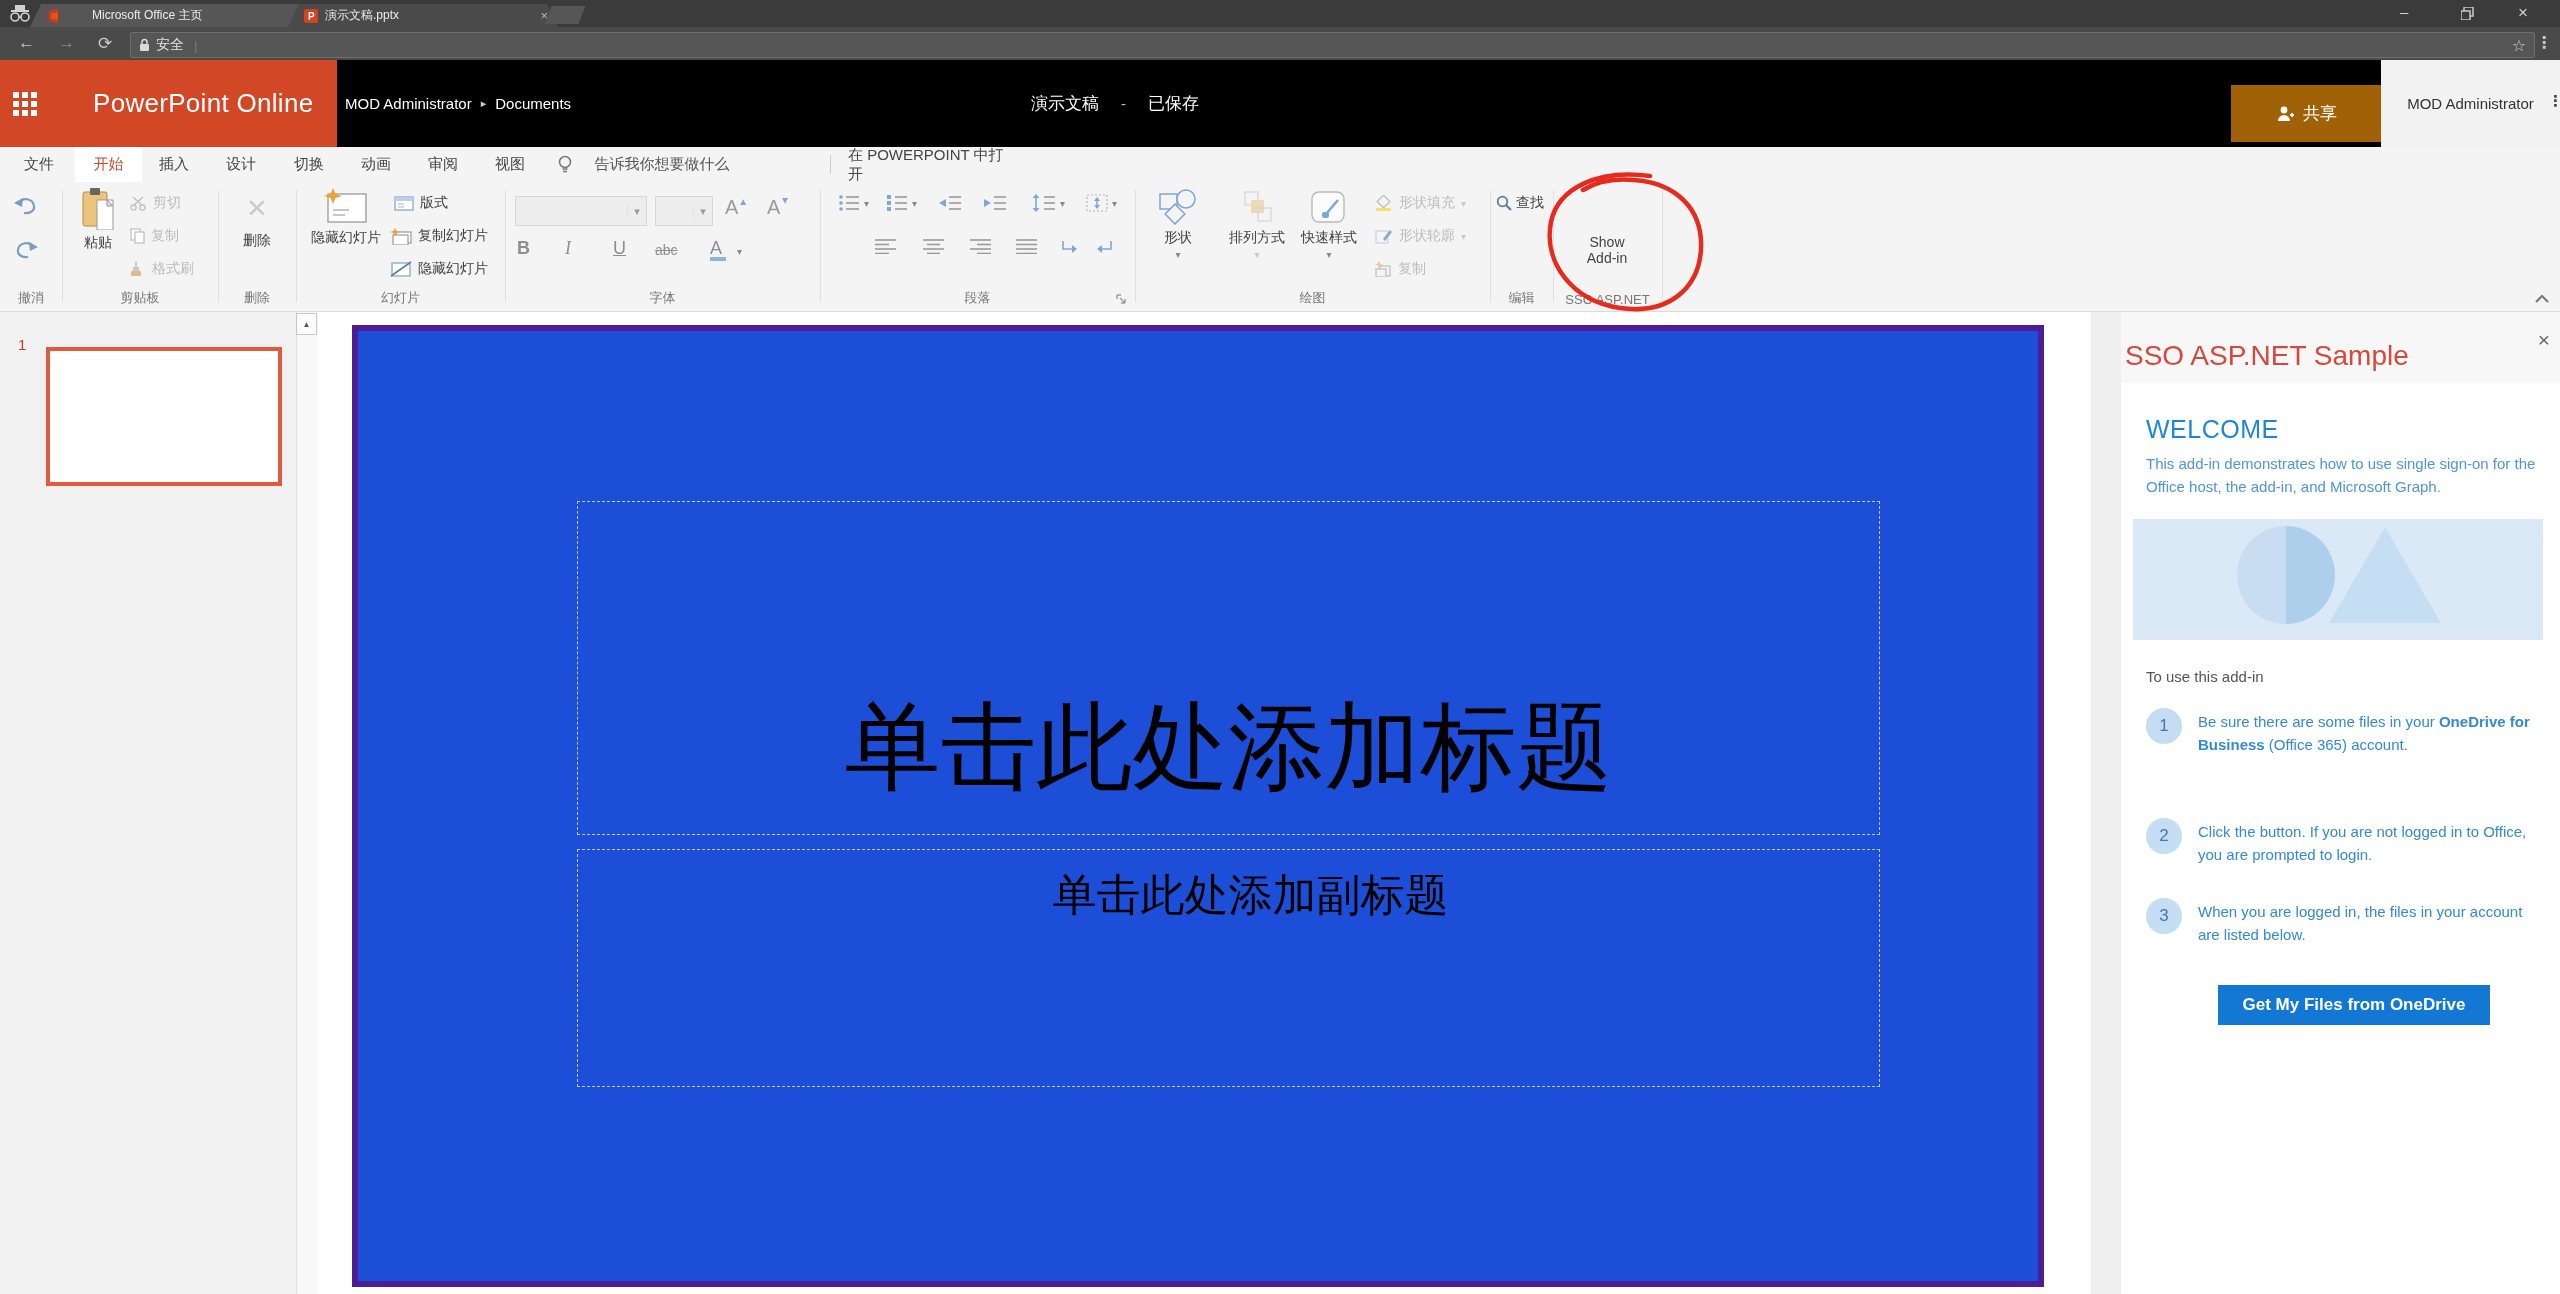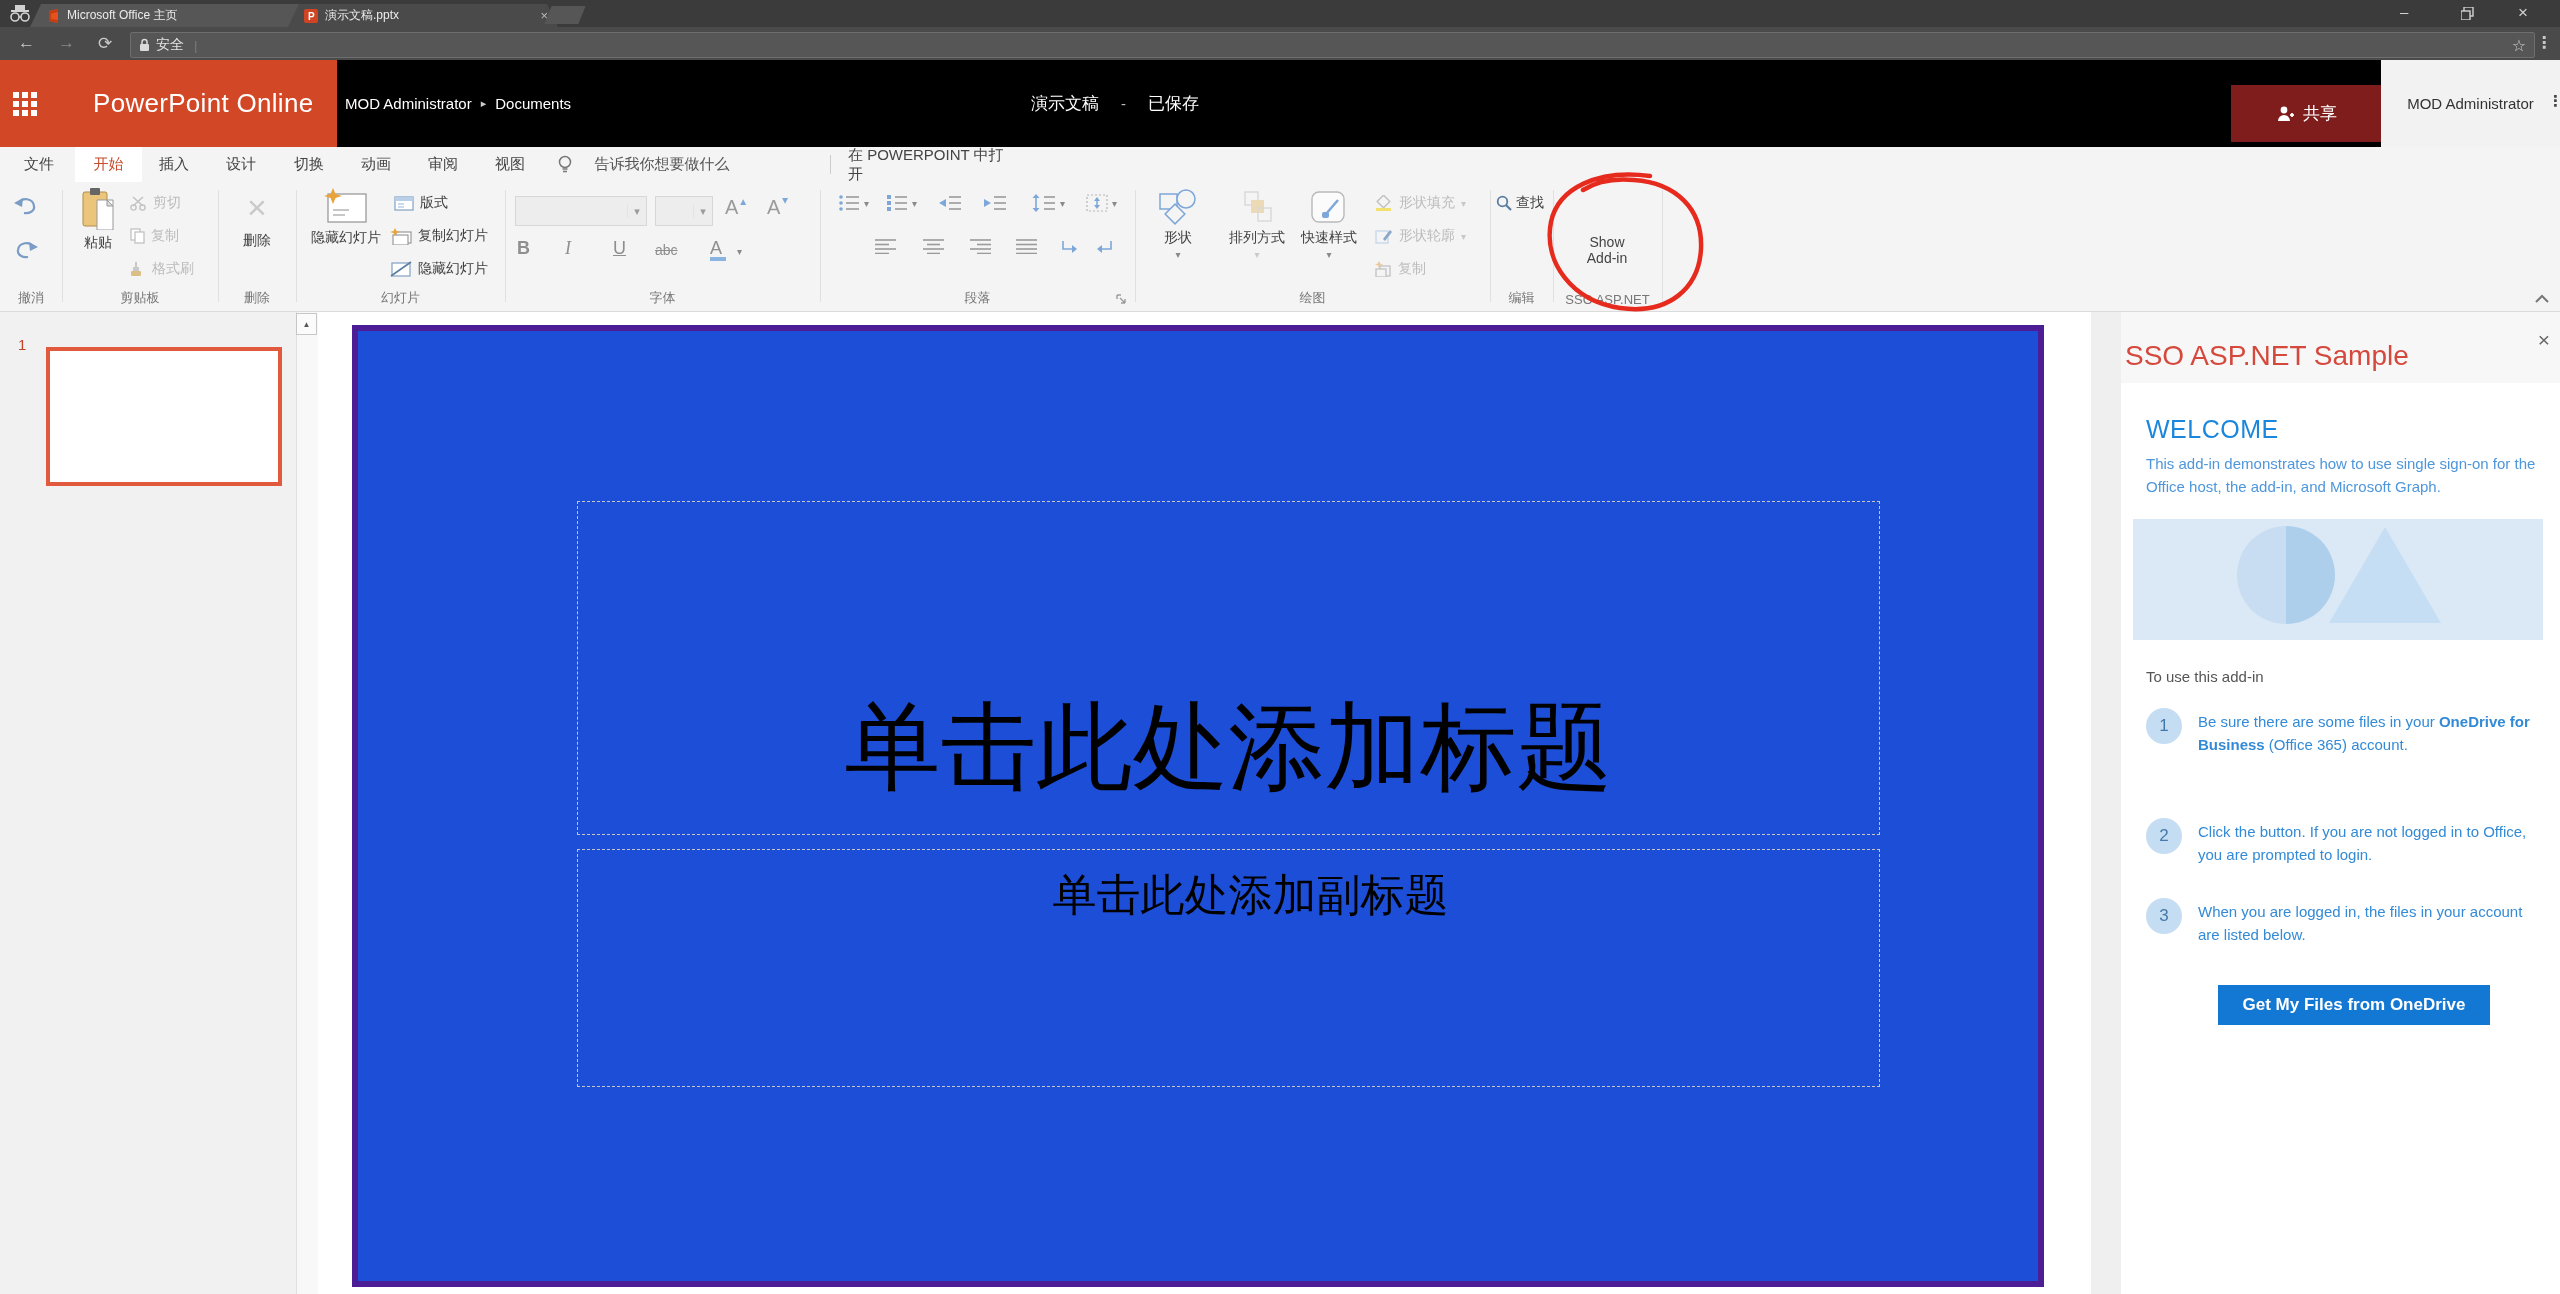--- a/index.html
+++ b/index.html
@@ -20,21 +20,21 @@
            border-radius:2px;display:flex;align-items:center;padding:0 8px;}
   .winctl{color:#d2d2d2;font-size:15px;}
 
   
   .o-header{left:0;top:60px;width:2560px;height:87px;background:#000;}
   .o-logo{left:0;top:60px;width:337px;height:87px;background:#d24726;display:flex;align-items:center;}
   .appname{color:#fff;font-size:26px;font-weight:300;margin-left:56px;letter-spacing:.3px;}
   .waffle{display:grid;grid-template-columns:repeat(3,6px);grid-gap:3px;margin-left:13px;}
   .waffle i{width:6px;height:6px;background:#fff;}
   .crumb{color:#fff;font-size:15px;}
-  .sharebtn{left:2231px;top:85px;width:150px;height:57px;background:#7f1d1d;display:flex;
+  .sharebtn{left:2231px;top:85px;width:150px;height:57px;background:#a16207;display:flex;
             align-items:center;justify-content:center;gap:8px;color:#fff;font-size:17px;}
   .account{left:2381px;top:60px;width:179px;height:87px;background:#f2f2f2;display:flex;
            align-items:center;justify-content:center;color:#333;font-size:15px;}
 
   
   .tabrow{left:0;top:147px;width:2560px;height:35px;background:#f4f4f4;}
   .rtab{position:absolute;top:0;height:35px;display:flex;align-items:center;justify-content:center;
         font-size:15px;color:#444;}
   .rtab.active{background:#fff;color:#c74d2d;}
   .ribbon{left:0;top:182px;width:2560px;height:130px;background:#f4f4f4;border-bottom:1px solid #dbdbdb;box-sizing:border-box;}
@@ -85,21 +85,21 @@
 <div class="page">
 
   <div class="abs titlebar">
     <svg class="abs" style="left:8px;top:5px;" width="24" height="17">
       <rect x="7" y="0" width="10" height="5" fill="#d2d2d2"></rect>
         <rect x="3" y="5" width="18" height="2" fill="#d2d2d2"></rect>
       <circle cx="7" cy="12" r="4" fill="none" stroke="#d2d2d2" stroke-width="1.6"></circle>
       <circle cx="17" cy="12" r="4" fill="none" stroke="#d2d2d2" stroke-width="1.6"></circle>
       <line x1="11" y1="12" x2="13" y2="12" stroke="#d2d2d2" stroke-width="1.6"></line>
     </svg>
-    <div class="abs tab" style="left:30px;width:256px;background:#565656;">
+    <div class="abs tab" style="left:30px;width:256px;background:#565656;gap:25px;">
       <svg width="14" height="14" style="margin-right:7px;flex:0 0 14px;">
         <polygon points="3,2 12,0 12,14 3,12" fill="#e8501e"></polygon>
           <polygon points="3,2 12,0 12,3 5,4.5 5,10 12,11 12,14 3,12" fill="#c43e12"></polygon>
       </svg>
       <span class="tab-label">Microsoft Office 主页</span>
       <span class="tab-close">×</span>
     </div>
     <div class="abs tab" style="left:288px;width:244px;background:#4a4a4a;">
       <svg width="14" height="14" style="margin-right:7px;flex:0 0 14px;">
         <rect x="0" y="0" width="14" height="14" rx="2" fill="#d04423"></rect>

